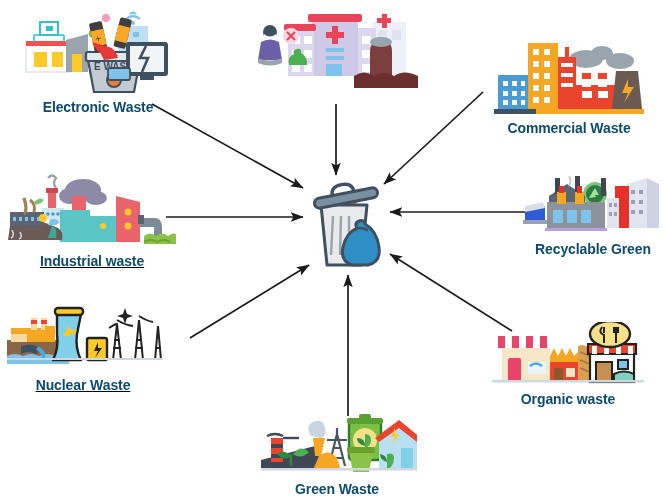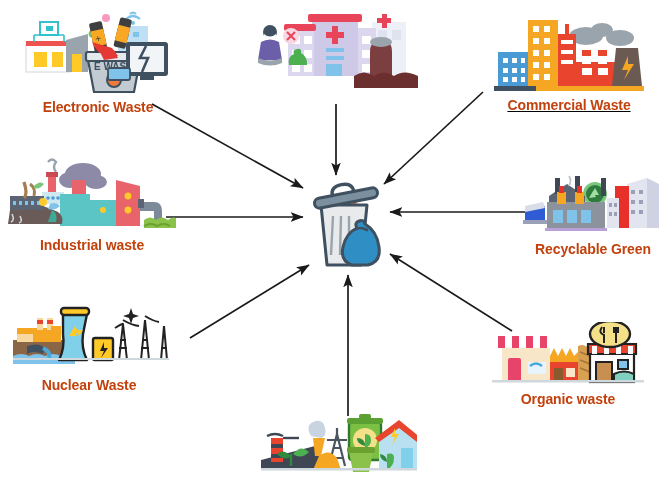--- a/index.html
+++ b/index.html
@@ -23,21 +23,21 @@
     flex-direction: column;
     align-items: center;
   }
   .node-art {
     display: block;
   }
   .node-label {
     font-family: "Liberation Sans", sans-serif;
     font-weight: bold;
     font-size: 14px;
-    color: #c2410c;
+    color: #0c4a6e;
     letter-spacing: -0.1px;
     white-space: nowrap;
     text-align: center;
     margin-top: 3px;
   }
   #arrow-layer {
     position: absolute;
     left: 0;
     top: 0;
     width: 665px;
@@ -192,21 +192,21 @@
       <path d="M33,26 l8,8 M41,26 l-8,8" stroke="#e8445a" stroke-width="2"></path>
 
       <path d="M40,48 q-2,-4 3,-5 q5,-1 4,4 q7,4 6,12 l-18,0 q-2,-8 5,-11 Z" fill="#4caf50"></path>
 
       <path d="M124,34 q14,-2 14,12 l0,24 l-22,0 l0,-24 q0,-10 8,-12 Z" fill="#7b3f3f"></path>
       <ellipse cx="127" cy="36" rx="11" ry="5" fill="#9aa4ad"></ellipse>
       <path d="M100,70 q10,-7 20,0 q10,-7 20,0 q10,-7 24,0 l0,12 l-64,0 Z" fill="#6b2f2f"></path>
     </svg>
   </div>
 
-  <div class="node" style="left:487px; top:12px; width:164px;text-decoration:underline;">
+  <div class="node" style="left:487px; top:35px; width:164px;">
     <svg class="node-art" width="150" height="82" viewBox="0 0 150 82">
 
       <ellipse cx="92" cy="24" rx="17" ry="9" fill="#9aa4ad"></ellipse>
       <ellipse cx="108" cy="18" rx="11" ry="7" fill="#9aa4ad"></ellipse>
       <ellipse cx="126" cy="26" rx="14" ry="8" fill="#9aa4ad"></ellipse>
 
       <rect x="4" y="40" width="30" height="34" fill="#4a9bd4"></rect>
       <g fill="#ffffff">
         <rect x="9" y="46" width="5" height="5"></rect>
           <rect x="18" y="46" width="5" height="5"></rect>
@@ -253,21 +253,21 @@
 
       <path d="M122,36 L144,36 L148,74 L118,74 Z" fill="#6b5a52"></path>
       <path d="M134,44 L128,58 L134,58 L130,68 L140,52 L134,52 Z" fill="#f5a623"></path>
 
       <rect x="0" y="74" width="42" height="5" fill="#3f5060"></rect>
       <rect x="42" y="74" width="108" height="5" fill="#f5a623"></rect>
     </svg>
     <div class="node-label">Commercial Waste</div>
   </div>
 
-  <div class="node" style="left:6px; top:152px; width:172px;">
+  <div class="node" style="left:6px; top:168px; width:172px;text-decoration:underline;">
     <svg class="node-art" width="168" height="82" viewBox="0 0 168 82">
 
       <ellipse cx="75" cy="22" rx="18" ry="11" fill="#8d8aa8"></ellipse>
       <ellipse cx="62" cy="28" rx="11" ry="8" fill="#8d8aa8"></ellipse>
       <ellipse cx="88" cy="30" rx="11" ry="7" fill="#8d8aa8"></ellipse>
       <path d="M40,10 q4,-5 8,0 q-4,5 0,10" fill="none" stroke="#9aa4ad" stroke-width="2.4"></path>
 
       <rect x="40" y="22" width="8" height="30" fill="#e8646a"></rect>
       <rect x="38" y="20" width="12" height="5" fill="#c94a52"></rect>
       <rect x="34" y="40" width="22" height="12" fill="#cfe8f0"></rect>
@@ -355,21 +355,21 @@
       <rect x="54" y="14" width="5" height="7" fill="#e8302a"></rect>
 
       <path d="M2,38 L22,34 L22,52 L2,52 Z" fill="#2f5bd4"></path>
       <path d="M2,34 L20,30 L22,36 L2,40 Z" fill="#d8dde8"></path>
       <rect x="0" y="48" width="24" height="4" fill="#9aa0b5"></rect>
       <rect x="22" y="56" width="62" height="3" fill="#b8a0d8"></rect>
     </svg>
     <div class="node-label">Recyclable Green</div>
   </div>
 
-  <div class="node" style="left:6px; top:296px; width:166px;">
+  <div class="node" style="left:0; top:296px; width:166px;text-decoration:underline;">
     <svg class="node-art" width="160" height="78" viewBox="0 0 160 78">
 
       <rect x="4" y="44" width="62" height="18" fill="#8a6647"></rect>
       <path d="M4,60 q8,-4 16,0 q8,-4 16,0 q8,-4 16,0 q8,-4 14,0 l0,8 l-62,0 Z" fill="#7fc3ea"></path>
 
       <rect x="8" y="32" width="34" height="14" fill="#f5a623"></rect>
       <rect x="8" y="38" width="16" height="8" fill="#f7d9a0"></rect>
       <rect x="28" y="22" width="6" height="12" fill="#f7d9a0"></rect>
       <rect x="38" y="22" width="6" height="12" fill="#f7d9a0"></rect>
       <rect x="28" y="24" width="6" height="4" fill="#e8442e"></rect>
@@ -482,15 +482,16 @@
       <rect x="90" y="33" width="28" height="6" rx="2" fill="#6aa12f"></rect>
 
       <path d="M122,22 L142,8 L160,22 L160,56 L122,56 Z" fill="#b8e0f0"></path>
       <path d="M118,24 L142,6 L164,24 L160,28 L142,14 L122,28 Z" fill="#e8442e"></path>
       <rect x="144" y="34" width="12" height="22" fill="#7fd0e8"></rect>
       <path d="M138,14 l-4,9 l4,0 l-3,8 l7,-11 l-4,0 Z" fill="#ffc928"></path>
       <path d="M130,56 l0,-16 q7,-2 7,4 q0,8 -7,12 Z" fill="#4caf50"></path>
       <path d="M130,48 q-7,-2 -7,-8 q7,1 7,8 Z" fill="#2f8a3f"></path>
       <rect x="4" y="54" width="156" height="2.5" fill="#cfd8dc"></rect>
     </svg>
+    <div class="node-label">Green Waste</div>
   </div>
 
 </div>
 
 </body></html>

